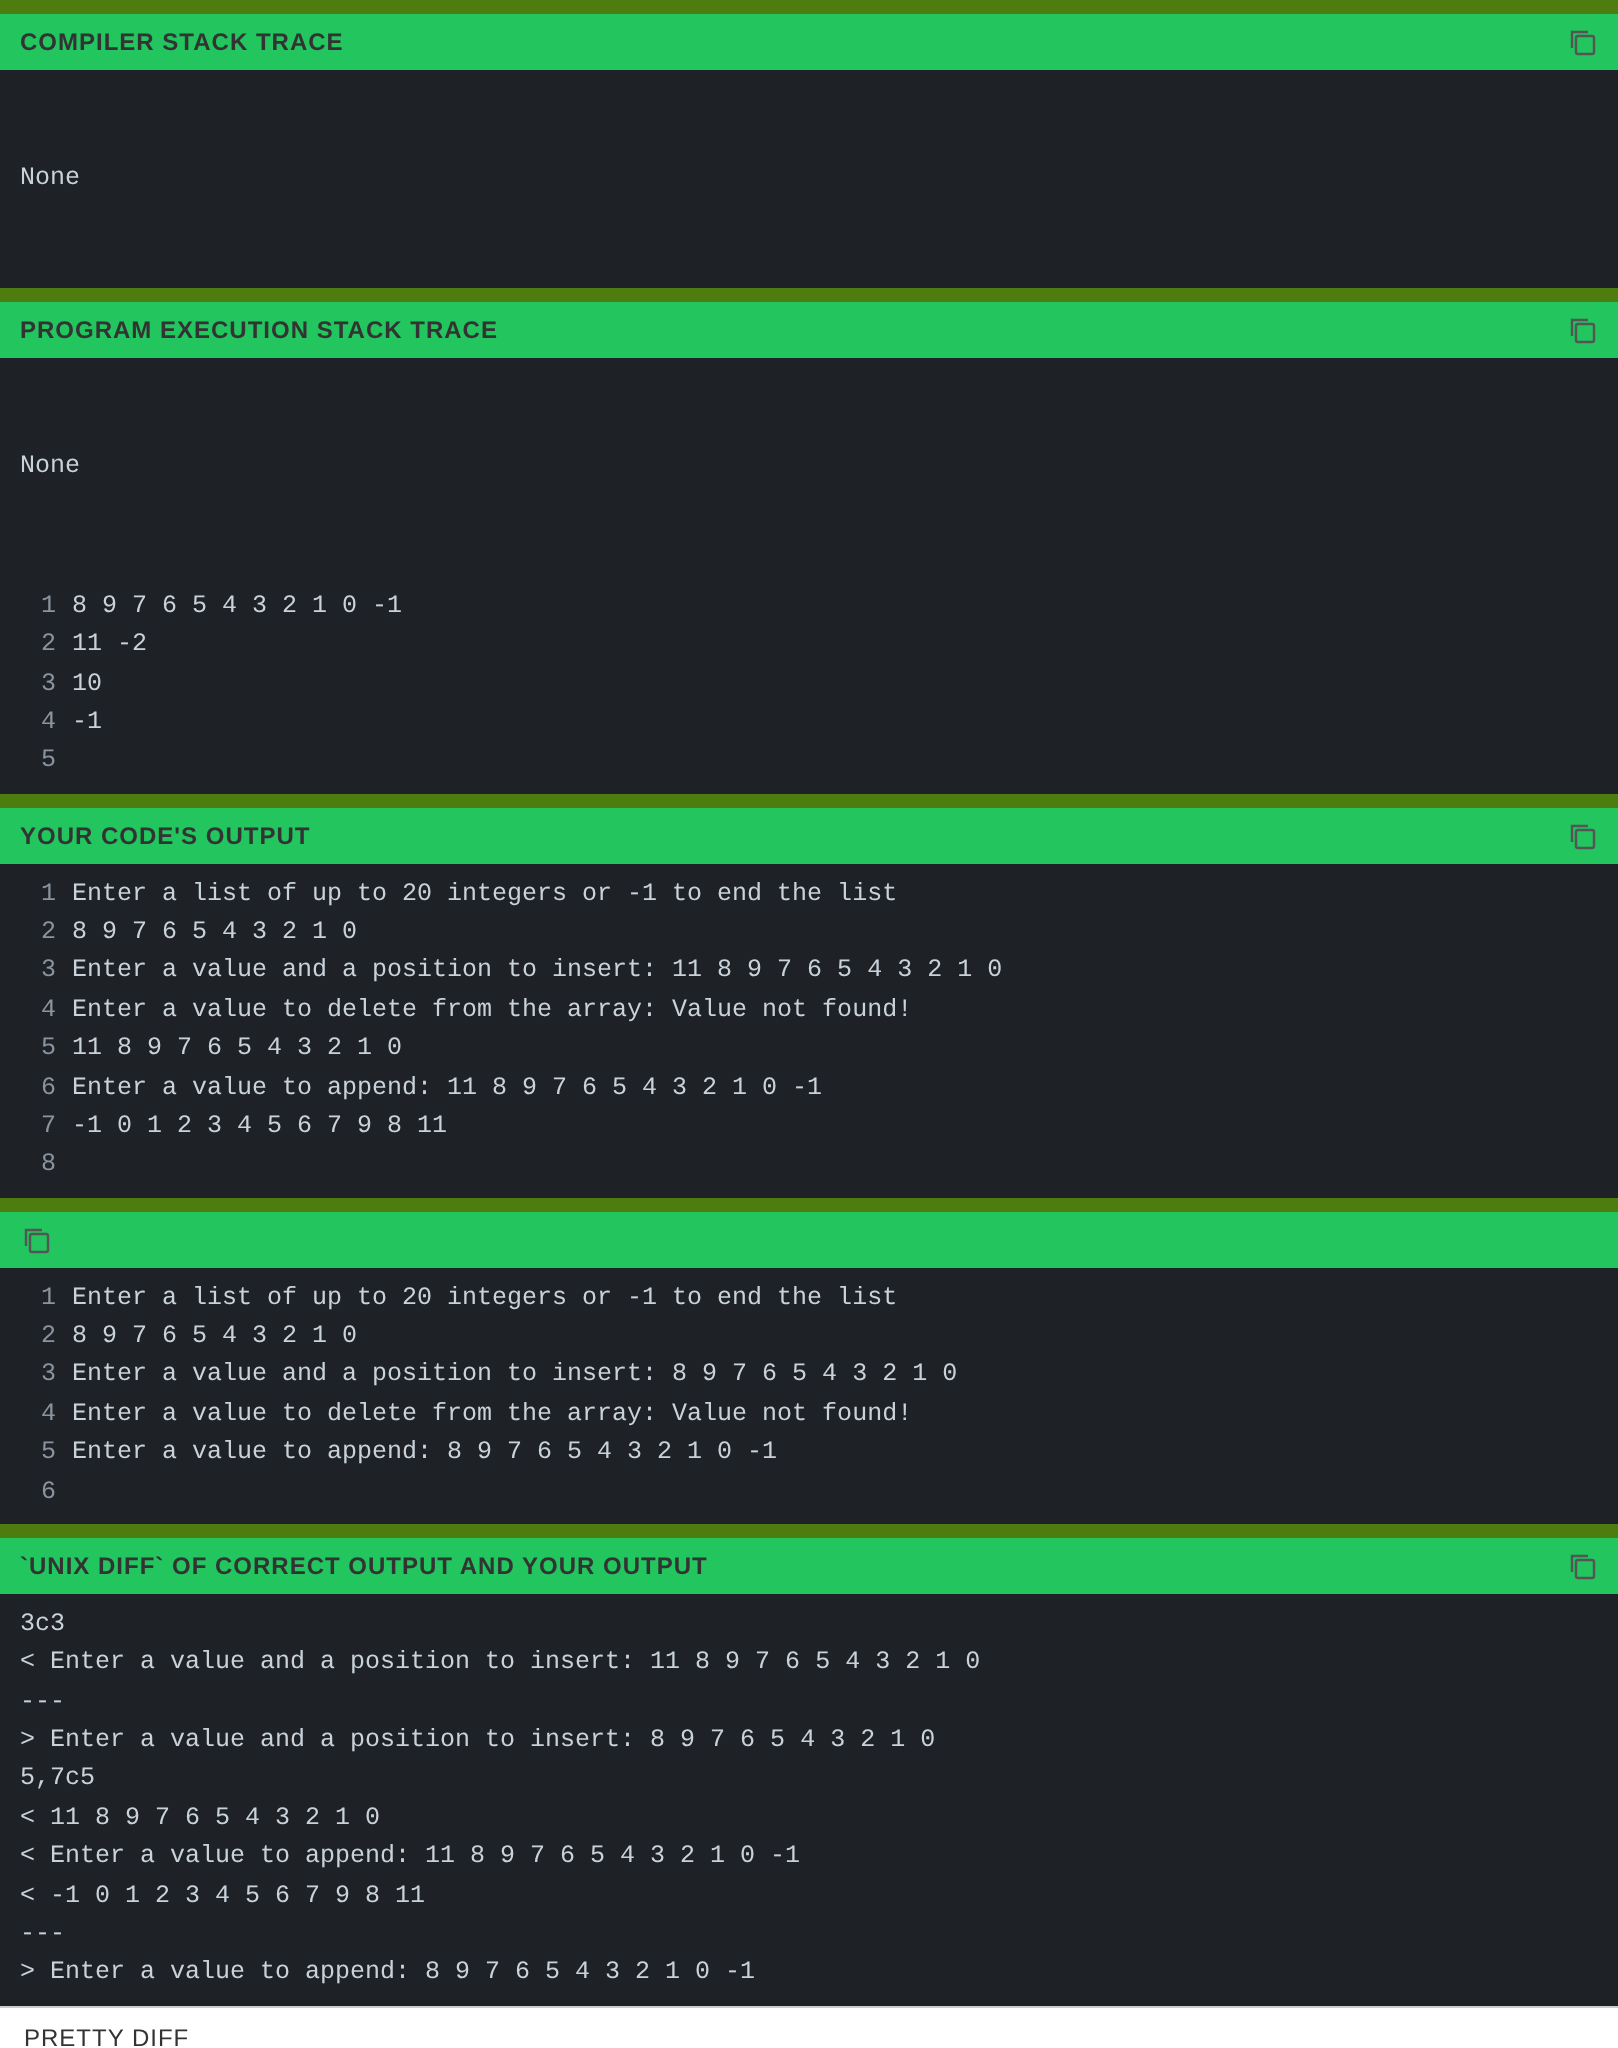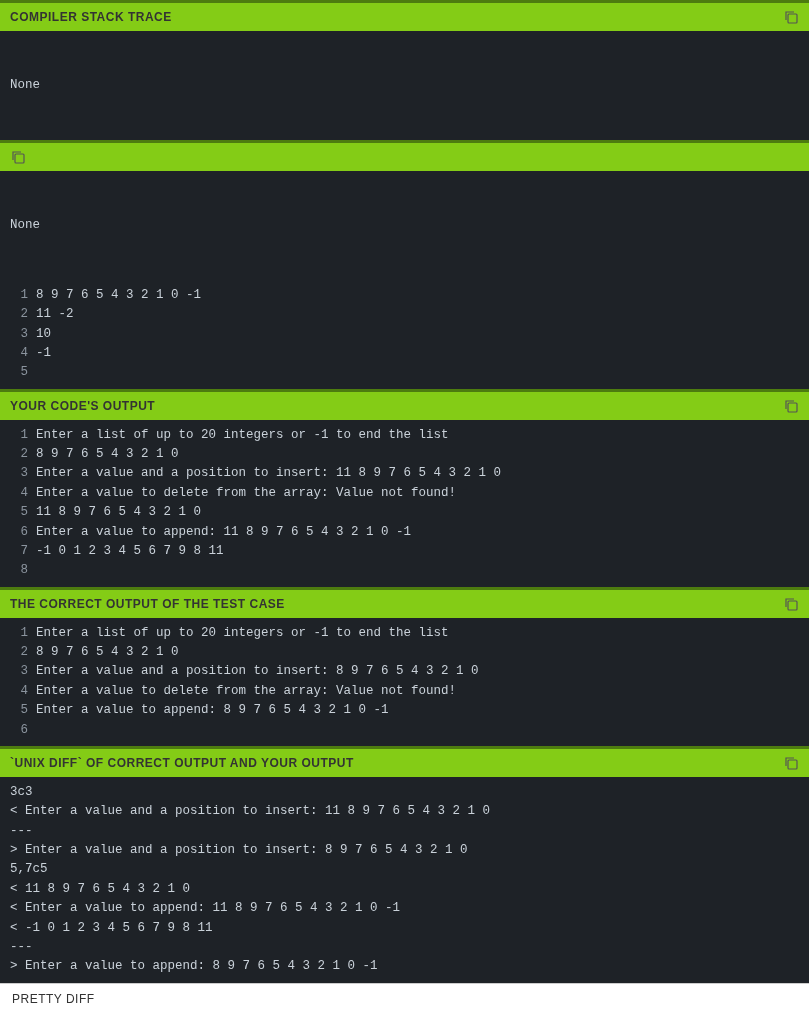--- a/index.html
+++ b/index.html
@@ -12,22 +12,22 @@
     }
     .section {
       margin: 0;
       padding: 0;
     }
     .section-header {
       display: flex;
       justify-content: space-between;
       align-items: center;
       padding: 6px 10px;
-      background: #84cc16;
-      border-top: 3px solid #4d7c0f;
+      background: #22c55e;
+      border-top: 7px solid #4d7c0f;
     }
     .section-header-title {
       font-weight: bold;
       font-size: 12px;
       letter-spacing: 0.5px;
       text-transform: uppercase;
       color: #333;
     }
     .copy-icon {
       width: 16px;
@@ -85,20 +85,21 @@
       </svg>
     </span>
   </div>
   <div class="code-block">
     <div class="line"><span class="line-content">None</span></div>
   </div>
 </div>
 
 <div class="section">
   <div class="section-header">
+    <span class="section-header-title">PROGRAM EXECUTION STACK TRACE</span>
     <span class="copy-icon">
       <svg width="16" height="16" viewBox="0 0 16 16" fill="#555">
         <rect x="5" y="5" width="9" height="9" rx="1" fill="none" stroke="#555" stroke-width="1.2"></rect>
         <path d="M3 11V3h8" fill="none" stroke="#555" stroke-width="1.2"></path>
       </svg>
     </span>
   </div>
   <div class="code-block">
     <div class="line"><span class="line-content">None</span></div>
   </div>
@@ -116,21 +117,20 @@
         <rect x="5" y="5" width="9" height="9" rx="1" fill="none" stroke="#555" stroke-width="1.2"></rect>
         <path d="M3 11V3h8" fill="none" stroke="#555" stroke-width="1.2"></path>
       </svg>
     </span>
   </div>
   <div class="code-block" id="your-code-output-block"><div class="line"><span class="line-num">1</span><span class="line-content">Enter a list of up to 20 integers or -1 to end the list</span></div><div class="line"><span class="line-num">2</span><span class="line-content">8 9 7 6 5 4 3 2 1 0</span></div><div class="line"><span class="line-num">3</span><span class="line-content">Enter a value and a position to insert: 11 8 9 7 6 5 4 3 2 1 0</span></div><div class="line"><span class="line-num">4</span><span class="line-content">Enter a value to delete from the array: Value not found!</span></div><div class="line"><span class="line-num">5</span><span class="line-content">11 8 9 7 6 5 4 3 2 1 0</span></div><div class="line"><span class="line-num">6</span><span class="line-content">Enter a value to append: 11 8 9 7 6 5 4 3 2 1 0 -1</span></div><div class="line"><span class="line-num">7</span><span class="line-content">-1 0 1 2 3 4 5 6 7 9 8 11</span></div><div class="line"><span class="line-num">8</span><span class="line-content"></span></div></div>
 </div>
 
 <div class="section">
   <div class="section-header">
-    <span class="section-header-title">THE CORRECT OUTPUT OF THE TEST CASE</span>
     <span class="copy-icon">
       <svg width="16" height="16" viewBox="0 0 16 16" fill="#555">
         <rect x="5" y="5" width="9" height="9" rx="1" fill="none" stroke="#555" stroke-width="1.2"></rect>
         <path d="M3 11V3h8" fill="none" stroke="#555" stroke-width="1.2"></path>
       </svg>
     </span>
   </div>
   <div class="code-block" id="correct-output-block"><div class="line"><span class="line-num">1</span><span class="line-content">Enter a list of up to 20 integers or -1 to end the list</span></div><div class="line"><span class="line-num">2</span><span class="line-content">8 9 7 6 5 4 3 2 1 0</span></div><div class="line"><span class="line-num">3</span><span class="line-content">Enter a value and a position to insert: 8 9 7 6 5 4 3 2 1 0</span></div><div class="line"><span class="line-num">4</span><span class="line-content">Enter a value to delete from the array: Value not found!</span></div><div class="line"><span class="line-num">5</span><span class="line-content">Enter a value to append: 8 9 7 6 5 4 3 2 1 0 -1</span></div><div class="line"><span class="line-num">6</span><span class="line-content"></span></div></div>
 </div>
 

